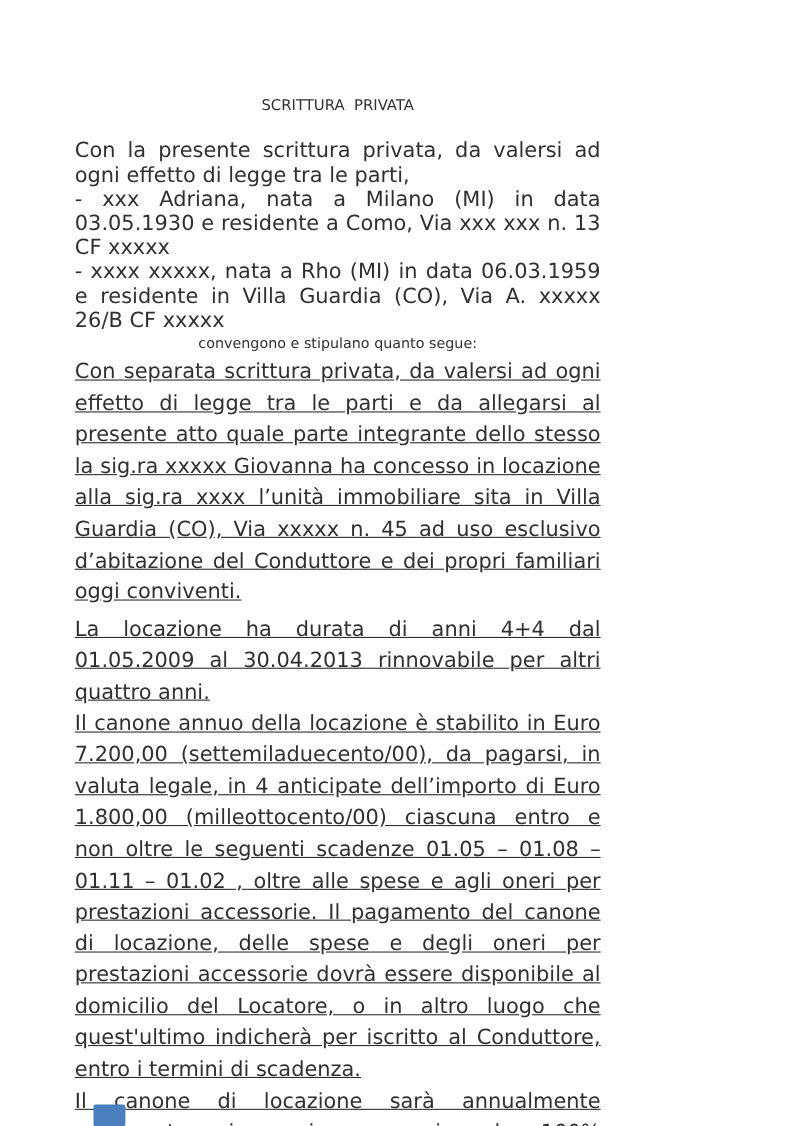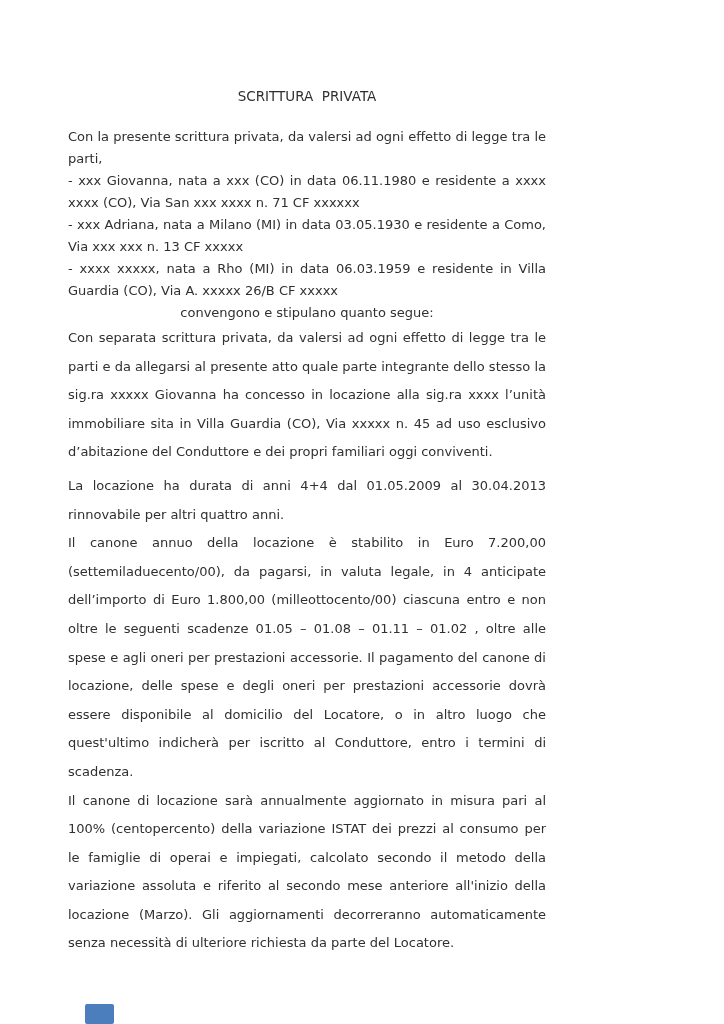--- a/index.html
+++ b/index.html
@@ -23,38 +23,39 @@
     font-weight: normal;
     text-align: center;
     margin: 0 0 20px 0;
     white-space: pre;
     line-height: 20px;
   }
   .sections p, .sections div {
     margin: 0;
   }
   .para-intro {
-    font-size: 13px;
+    font-size: 19px;
     line-height: 22px;
     text-align: justify;
   }
   .para-plain {
     font-size: 13px;
     line-height: 22px;
     text-align: center;
   }
   .heading-center {
     font-size: 13px;
     line-height: 20px;
     text-align: center;
   }
   .para-body {
-    font-size: 13px;
+    font-size: 19px;
     line-height: 28.6px;
     text-align: justify;
+    text-decoration: underline;
   }
   .para-body.space-before {
     margin-top: 5px;
   }
   .footer-btn {
     position: absolute;
     left: 85px;
     top: 1004px;
     width: 29px;
     height: 20px;
@@ -65,21 +66,20 @@
     padding: 0;
   }
 </style>
 </head>
 <body>
 
 <div class="page">
   <h1 class="doc-title">SCRITTURA  PRIVATA</h1>
   <div class="sections">
       <p class="para-intro">Con la presente scrittura privata, da valersi ad ogni effetto di legge tra le parti,</p>
-      <p class="para-intro">- xxx Giovanna, nata a xxx (CO) in data 06.11.1980 e residente a xxxx xxxx (CO), Via San xxx xxxx n. 71 CF xxxxxx</p>
       <p class="para-intro">- xxx Adriana, nata a Milano (MI) in data 03.05.1930 e residente a Como, Via xxx xxx n. 13 CF xxxxx</p>
       <p class="para-intro">- xxxx xxxxx, nata a Rho (MI) in data 06.03.1959 e residente in Villa Guardia (CO), Via A. xxxxx 26/B CF xxxxx</p>
       <p class="para-plain">convengono e stipulano quanto segue:</p>
       <p class="para-body">Con separata scrittura privata, da valersi ad ogni effetto di legge tra le parti e da allegarsi al presente atto quale parte integrante dello stesso la sig.ra xxxxx Giovanna ha concesso in locazione alla sig.ra xxxx l’unità immobiliare sita in Villa Guardia (CO), Via xxxxx n. 45 ad uso esclusivo d’abitazione del Conduttore e dei propri familiari oggi conviventi.</p>
       <p class="para-body space-before">La locazione ha durata di anni 4+4 dal 01.05.2009 al 30.04.2013 rinnovabile per altri quattro anni.</p>
       <p class="para-body">Il canone annuo della locazione è stabilito in Euro 7.200,00 (settemiladuecento/00), da pagarsi, in valuta legale, in 4 anticipate dell’importo di Euro 1.800,00 (milleottocento/00) ciascuna entro e non oltre le seguenti scadenze 01.05 – 01.08 – 01.11 – 01.02 , oltre alle spese e agli oneri per prestazioni accessorie. Il pagamento del canone di locazione, delle spese e degli oneri per prestazioni accessorie dovrà essere disponibile al domicilio del Locatore, o in altro luogo che quest'ultimo indicherà per iscritto al Conduttore, entro i termini di scadenza.</p>
       <p class="para-body">Il canone di locazione sarà annualmente aggiornato in misura pari al 100% (centopercento) della variazione ISTAT dei prezzi al consumo per le famiglie di operai e impiegati, calcolato secondo il metodo della variazione assoluta e riferito al secondo mese anteriore all'inizio della locazione (Marzo). Gli aggiornamenti decorreranno automaticamente senza necessità di ulteriore richiesta da parte del Locatore.</p>
     </div>
 </div>
 

